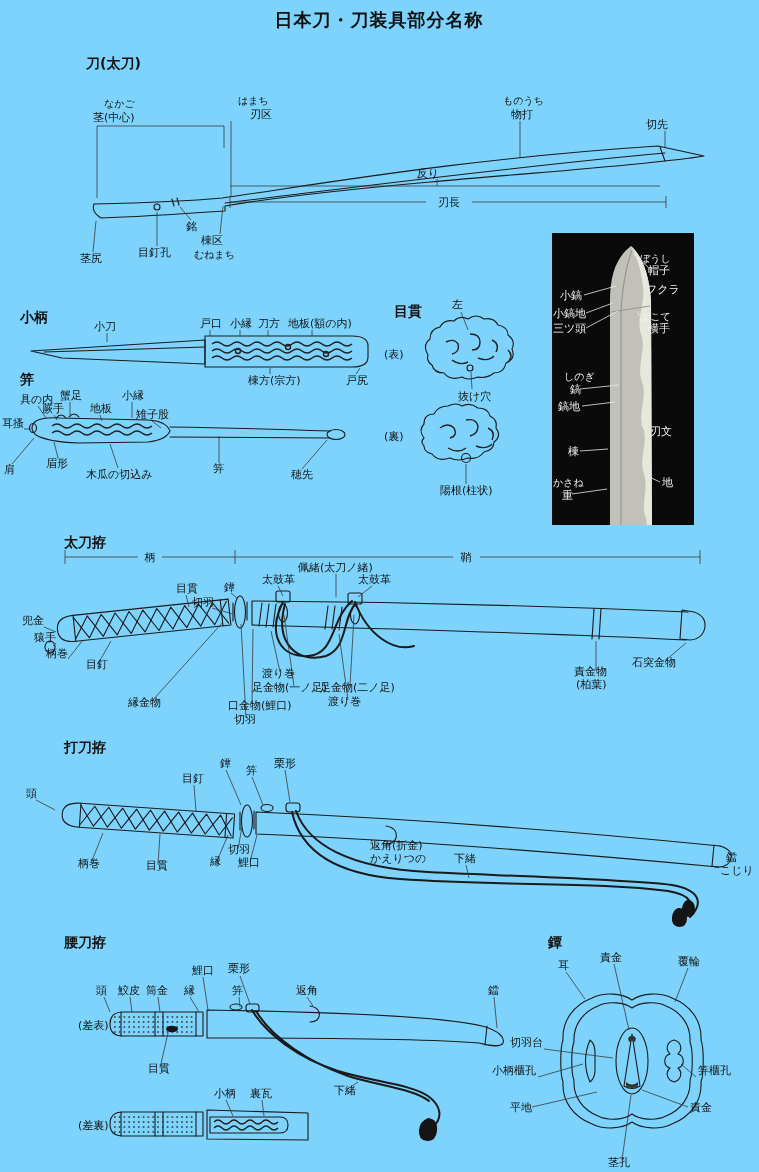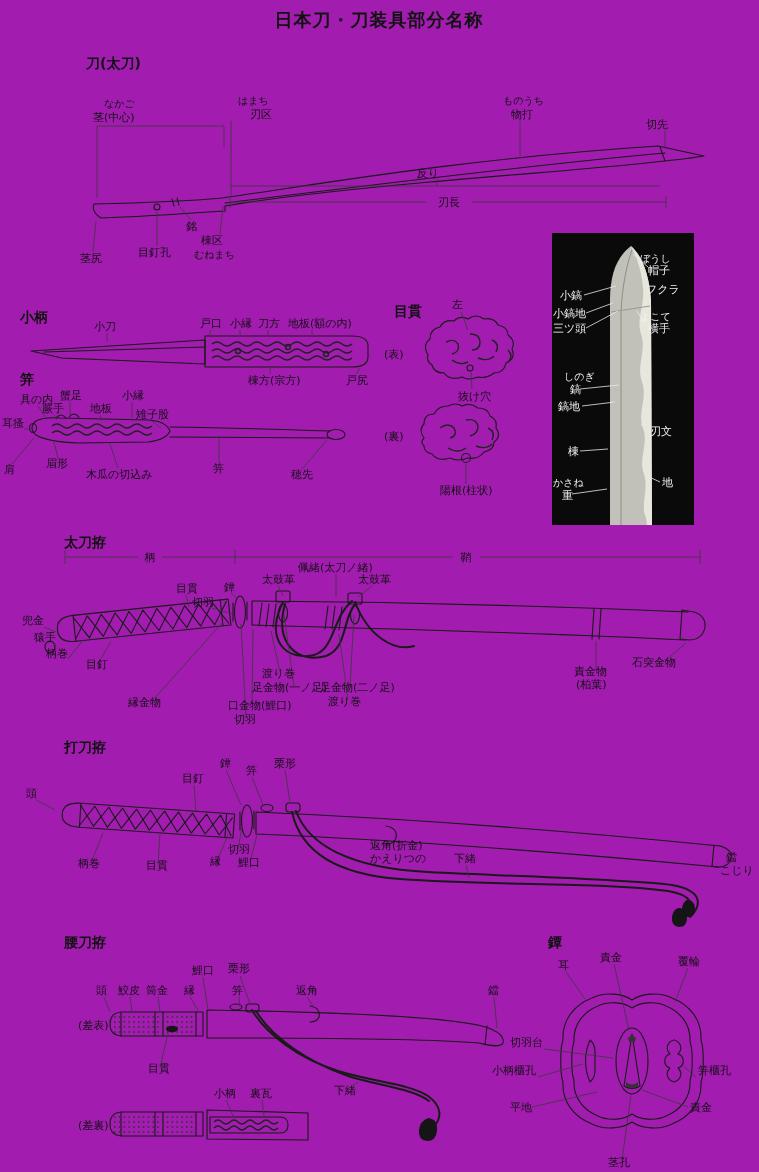--- a/index.html
+++ b/index.html
@@ -1,16 +1,16 @@
 <!DOCTYPE html>
 <html><head>
 <meta charset="utf-8">
 <style>
   html,body{margin:0;padding:0;background:#fff}
-  .page{position:relative;width:759px;height:1172px;background:#a21caf;overflow:hidden}
+  .page{position:relative;width:759px;height:1172px;background:#7dd3fc;overflow:hidden}
   svg{font-family:"DejaVu Sans","Liberation Sans",sans-serif}
   svg text{fill:#111}
   .t{font-size:11px}
   .ts{font-size:10px}
   .h{font-size:14px;font-weight:bold}
   .title{font-size:18px;font-weight:bold;letter-spacing:1px}
   .w{fill:#f2f2f2}
   .art{stroke:#1a1a1a;fill:none;stroke-width:1.1;stroke-linecap:round;stroke-linejoin:round}
   .ld{stroke:#3a3a3a;fill:none;stroke-width:0.8}
   .ldw{stroke:#e8e8e8;fill:none;stroke-width:0.8}

